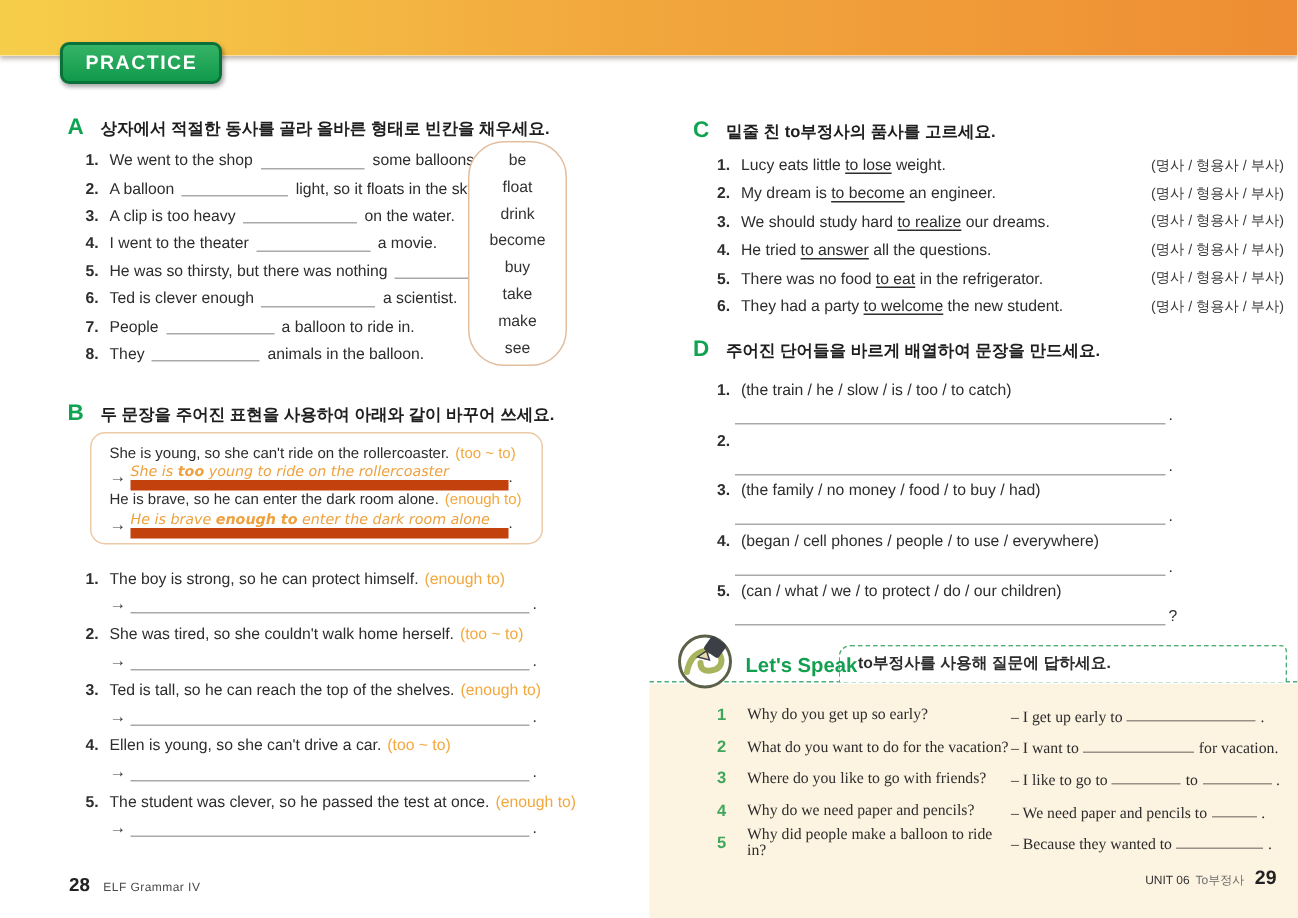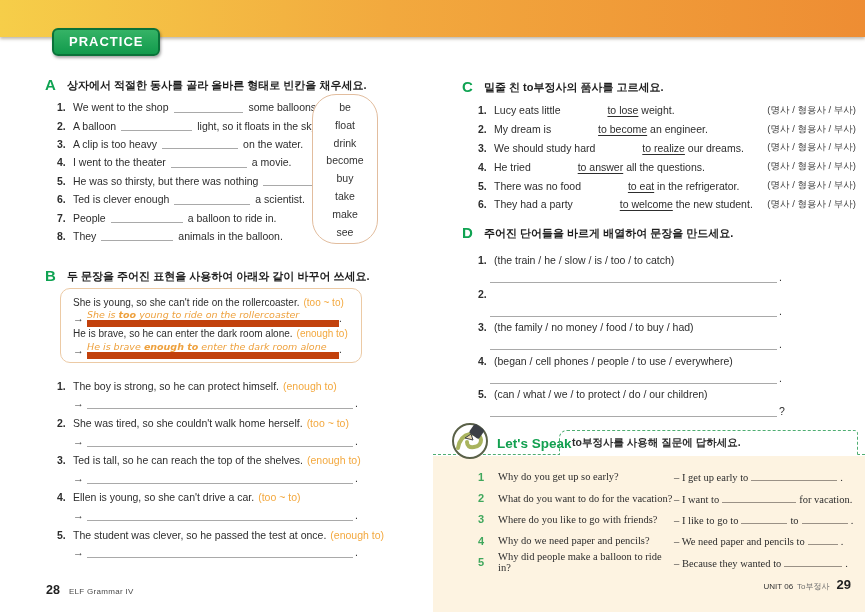--- a/index.html
+++ b/index.html
@@ -8,21 +8,21 @@
     position:relative; width:865px; height:612px; background:#ffffff;
     overflow:hidden; font-family:"Liberation Sans", sans-serif; color:#2d2d2d;
   }
   
   .banner { position:absolute; left:0; top:0; width:865px; height:37px;
     background:linear-gradient(to right,#f6ce49 0%,#f2a93e 45%,#ee8d33 100%);
     box-shadow:0 2px 3px rgba(110,100,80,.45); }
   .practice-btn { position:absolute; left:40px; top:28px; padding:4px 15px 5px;
     background:linear-gradient(#35b366,#119a4c); border:2px solid #0a7239; border-radius:6px;
     color:#fff; font-weight:bold; font-size:13px; letter-spacing:1px;
-    box-shadow:1px 2px 3px rgba(0,0,0,.35);margin-left:12px; }
+    box-shadow:1px 2px 3px rgba(0,0,0,.35); }
   
   .sec { position:absolute; }
   .sec-head { display:flex; align-items:flex-start; }
   .sec-letter { color:#0fa352; font-weight:bold; font-size:15px; width:22px; }
   .sec-inst { font-weight:bold; font-size:11px; padding-top:2px; color:#1e1e1e; }
   .num { font-weight:bold; font-size:10.5px; width:16px; flex:none; }
   .blank { display:inline-block; border-bottom:1px solid #a9a9a9; height:11px; margin:0 5px; vertical-align:baseline; }
   .hint { color:#f3a83e; margin-left:4px; white-space:nowrap; }
   .arrow { color:#3a3a3a; width:14px; flex:none; font-size:11px; }
   
@@ -43,21 +43,21 @@
   .b-items { margin:13px 0 0 12px; }
   .b-item { height:37.2px; }
   .b-line1 { display:flex; align-items:center; height:19px; font-size:10.5px; white-space:nowrap; }
   .b-line2 { display:flex; align-items:flex-end; height:14px; font-size:10.5px; }
   .b-line2 .blank { width:266px; margin:0 2px 0 0; }
   
   #secC { left:462px; top:78px; width:394px; }
   .c-items { margin:6px 0 0 16px; }
   .c-row { display:flex; align-items:center; height:18.8px; font-size:10.5px; white-space:pre; }
   .c-sent span { white-space:pre; }
-  .c-u { text-decoration:underline; text-underline-offset:2px;margin-left:44px; }
+  .c-u { text-decoration:underline; text-underline-offset:2px; }
   .c-opts { margin-left:auto; font-size:9.5px; color:#3c3c3c; white-space:nowrap; }
   #secD { left:462px; top:224px; width:394px; }
   .d-items { margin:11px 0 0 16px; }
   .d-item { height:33.6px; }
   .d-words { display:flex; align-items:center; height:16px; font-size:10.5px; white-space:nowrap; }
   .d-blankline { display:flex; align-items:flex-end; height:15px; font-size:10.5px; }
   .d-blankline .blank { width:287px; margin:0 2px 0 12px; }
   
   .ls-icon { position:absolute; left:451px; top:422px; width:38px; height:38px; z-index:5; }
   .ls-title { position:absolute; left:497px; top:436px; font-size:13.5px; font-weight:bold; color:#12a050; z-index:5; }

